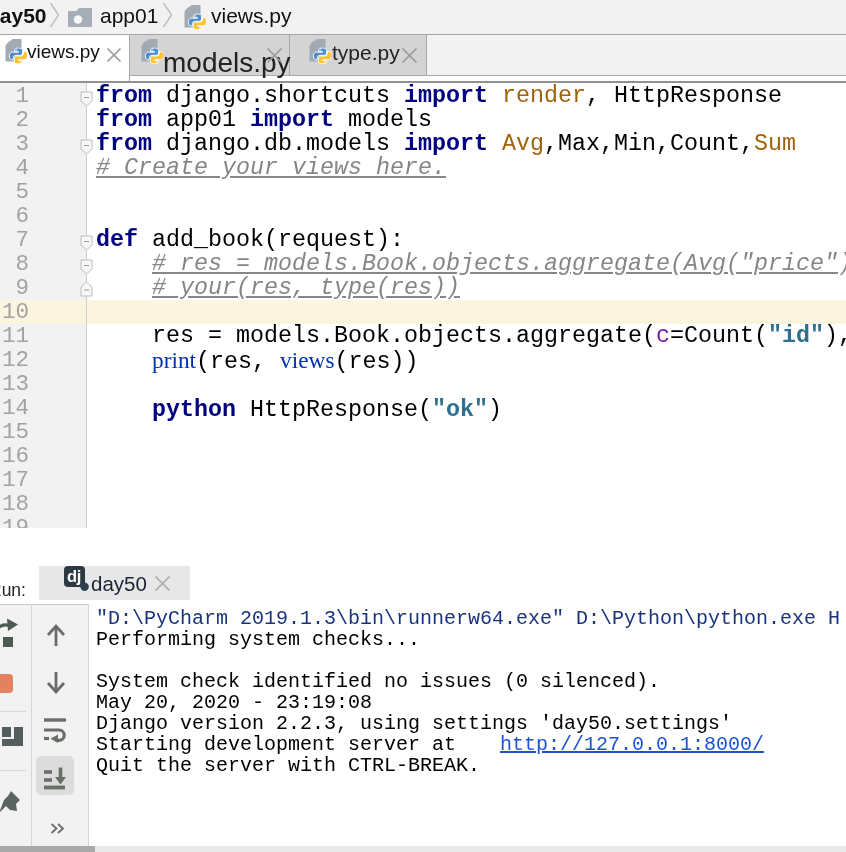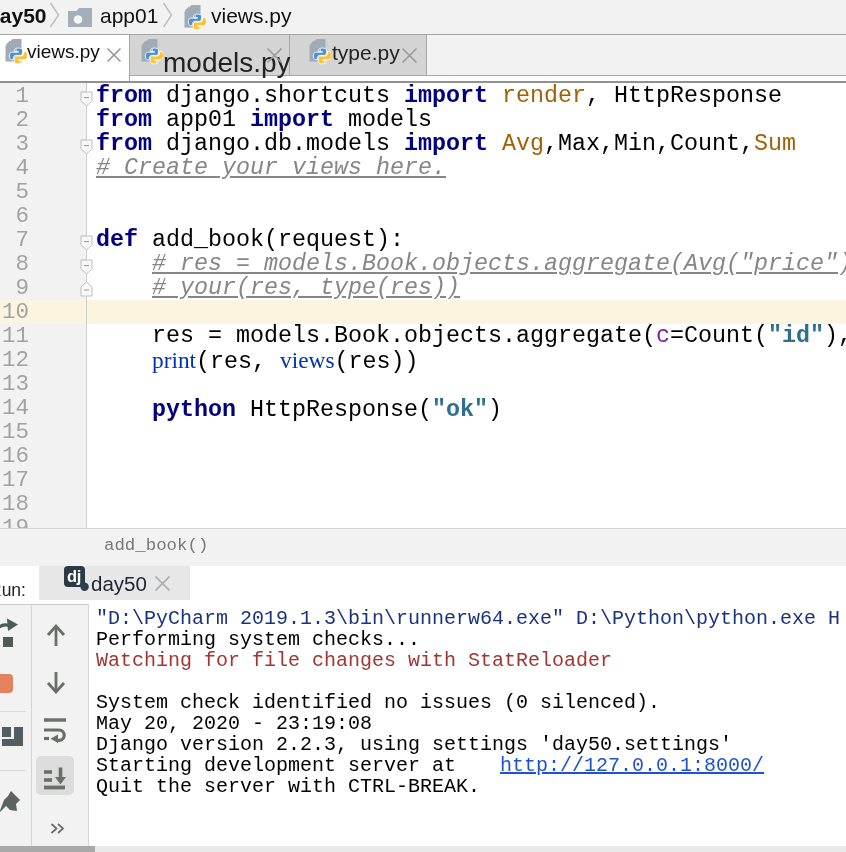--- a/index.html
+++ b/index.html
@@ -170,23 +170,20 @@
 <span class="kw">def</span> add_book(request):
     <span class="cm"># res = models.Book.objects.aggregate(Avg("price"))</span>
     <span class="cm"># your(res, type(res))</span>
 
     res = models.Book.objects.aggregate(<span class="pp">c</span>=Count(<span class="str">"id"</span>),
     <span class="bi">print</span>(res, <span class="bi">views</span>(res))
 
     <span class="kw">python</span> HttpResponse(<span class="str">"ok"</span>)</pre>
   </div>
 
-  <div class="abs" style="left:0;top:528px;width:846px;height:38px;background:#F2F2F2;border-top:1px solid #D5D5D5;box-sizing:border-box;">
-    <div class="abs" style="left:104px;top:7px;font-size:17.4px;font-family:'Liberation Mono',monospace;color:#787878;">add_book()</div>
-  </div>
 
   <div class="abs" style="left:0;top:566px;width:846px;height:38px;background:#fff;">
     <div class="abs" style="left:-11px;top:14px;font-size:17.5px;color:#222;">Run:</div>
     <div class="abs" style="left:39px;top:0;width:151px;height:34px;background:#E7E7E7;"></div>
     <div class="abs" style="left:64px;top:0;">
       <svg width="25" height="25" viewBox="0 0 25 25">
         <rect x="0" y="0" width="21" height="21" rx="4" fill="#2B3A42"></rect>
         <text x="10" y="15.5" font-size="16.5" font-weight="bold" fill="#fff" text-anchor="middle" font-family="Liberation Sans, sans-serif" letter-spacing="-0.3">dj</text>
         <circle cx="20.6" cy="20.8" r="4.2" fill="#2C3E50"></circle>
       </svg>
@@ -242,21 +239,20 @@
 <line x1="19.5" y1="2.5" x2="19.5" y2="12" stroke="#696E69" stroke-width="3.6"></line>
 <polygon points="14,12 25,12 19.5,19.5" fill="#696E69"></polygon>
 </svg></div>
     <div class="abs" id="ic-more" style="left:50px;top:218px;"><svg width="16" height="14" viewBox="0 0 16 14">
 <polyline points="1.5,2 6.5,6.5 1.5,11" fill="none" stroke="#696E69" stroke-width="1.8"></polyline>
 <polyline points="8,2 13,6.5 8,11" fill="none" stroke="#696E69" stroke-width="1.8"></polyline>
 </svg></div>
 
     <pre class="abs" style="left:96px;top:4px;font-size:20px;line-height:21px;color:#000;"><span style="color:#1A337E;">"D:\PyCharm 2019.1.3\bin\runnerw64.exe" D:\Python\python.exe H</span>
 Performing system checks...
-<span style="color:#A03733;">Watching for file changes with StatReloader</span>
 
 System check identified no issues (0 silenced).
 May 20, 2020 - 23:19:08
 Django version 2.2.3, using settings 'day50.settings'
 Starting development server at <span style="color:#1D53CE;text-decoration:underline;margin-left:32px;">http://127.0.0.1:8000/</span>
 Quit the server with CTRL-BREAK.</pre>
   </div>
 
   <div class="abs" style="left:0;top:846px;width:95px;height:6px;background:#A9A9A9;"></div>
   <div class="abs" style="left:95px;top:846px;width:751px;height:6px;background:#E9E9E9;"></div>

